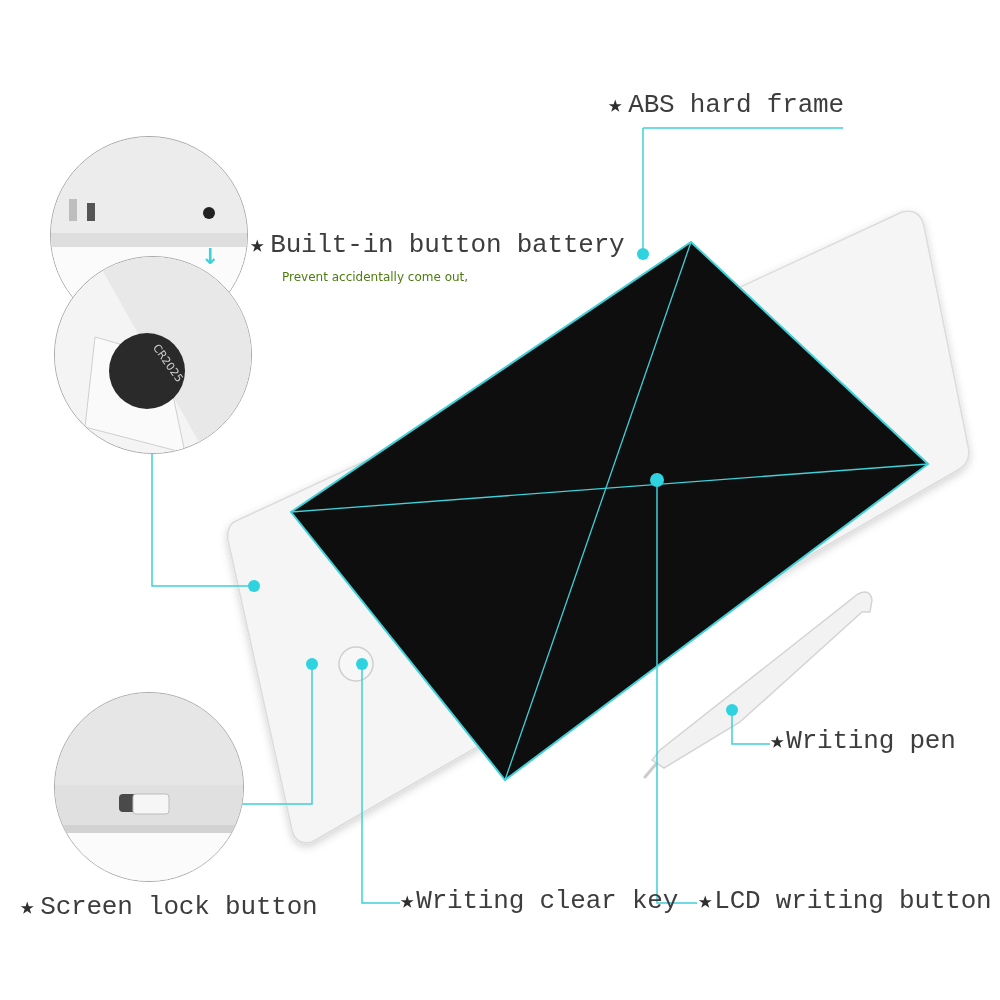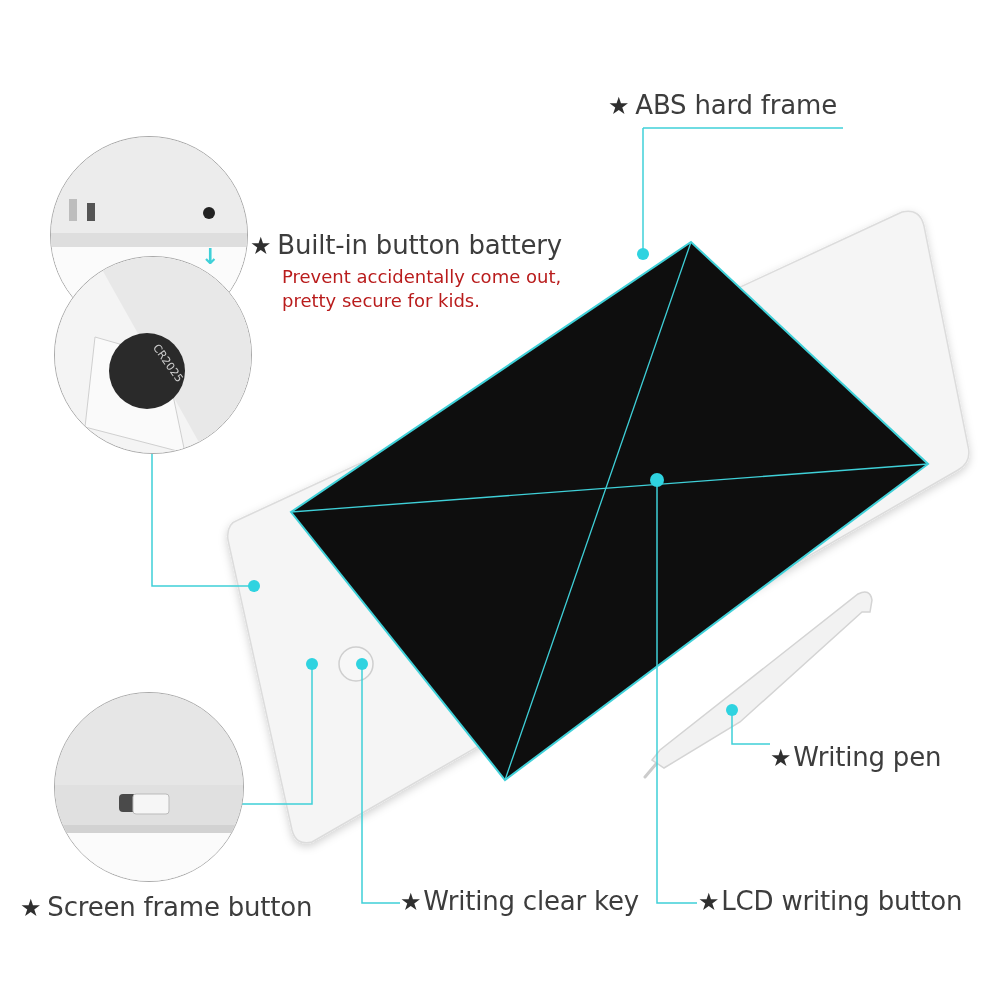--- a/index.html
+++ b/index.html
@@ -1,21 +1,21 @@
 <!DOCTYPE html>
 <html><head>
 <meta charset="utf-8">
 <style>
   html, body { margin:0; padding:0; }
   body { width:1000px; height:1000px; background:#ffffff; position:relative; overflow:hidden;
          font-family:"DejaVu Sans", "Liberation Sans", sans-serif; color:#3c3c3c; }
   .layer { position:absolute; left:0; top:0; width:1000px; height:1000px; }
-  .label { position:absolute; white-space:nowrap; font-size:26px; color:#3d3d3d; letter-spacing:-0.2px; }
+  .label { position:absolute; white-space:nowrap; font-size:26px; color:#3d3d3d; letter-spacing:-0.2px;font-family:Liberation Mono, monospace; }
   .label .star { display:inline-block; color:#2f2f2f; margin-right:6px; font-size:24px; }
-  .sub { position:absolute; white-space:nowrap; font-size:18px; color:#b91c1c; line-height:24px; }
+  .sub { position:absolute; white-space:nowrap; font-size:12px; color:#4d7c0f; line-height:24px;text-align:right; }
   .circle { position:absolute; border-radius:50%; border:1.5px solid #a9a9a9; overflow:hidden; background:#f2f2f2; }
 </style>
 </head>
 <body>
 
 <svg class="layer" viewBox="0 0 1000 1000" xmlns="http://www.w3.org/2000/svg">
   <defs>
     <filter id="sh" x="-10%" y="-10%" width="120%" height="120%">
       <feDropShadow dx="0" dy="3" stdDeviation="4" flood-color="#000" flood-opacity="0.18"></feDropShadow>
     </filter>
@@ -94,29 +94,28 @@
 
 <div class="label" style="left:608px;top:90px;">
   <span class="star">★</span><span>ABS hard frame</span>
 </div>
 
 <div class="label" style="left:250px;top:230px;">
   <span class="star">★</span><span>Built-in button battery</span>
 </div>
 <div class="sub" style="left:282px;top:265px;">
   <div>Prevent accidentally come out,</div>
-  <div>pretty secure for kids.</div>
 </div>
 
-<div class="label" style="left:770px;top:742px;">
+<div class="label" style="left:770px;top:726px;">
   <span class="star" style="margin-right:2px;">★</span><span>Writing pen</span>
 </div>
 
 <div class="label" style="left:20px;top:892px;">
-  <span class="star">★</span><span>Screen frame button</span>
+  <span class="star">★</span><span>Screen lock button</span>
 </div>
 
 <div class="label" style="left:400px;top:886px;">
   <span class="star" style="margin-right:2px;">★</span><span>Writing clear key</span>
 </div>
 
 <div class="label" style="left:698px;top:886px;">
   <span class="star" style="margin-right:2px;">★</span><span>LCD writing button</span>
 </div>
 

